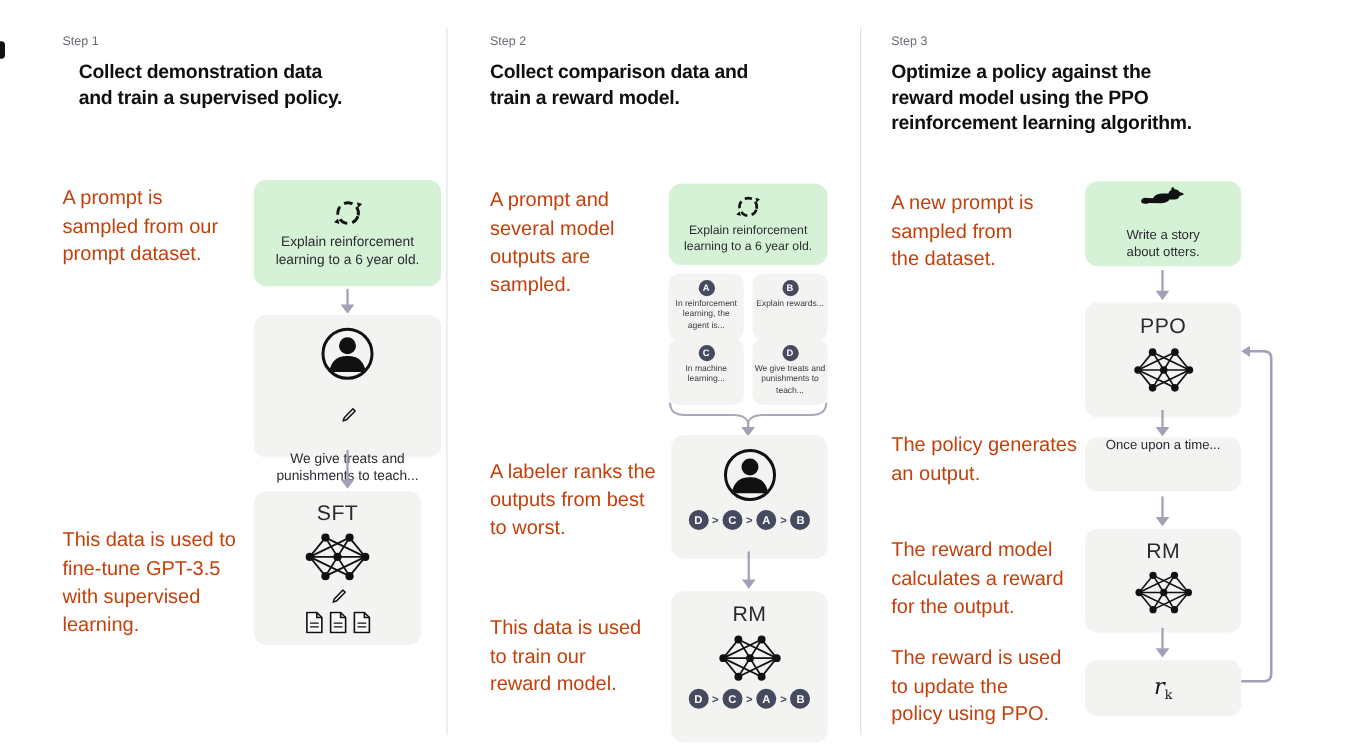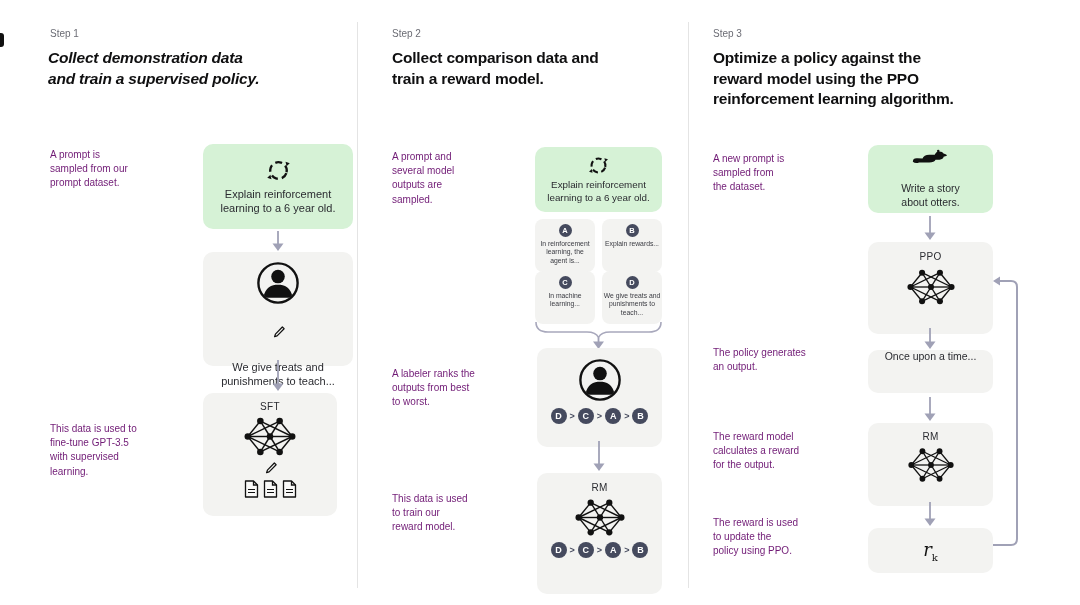--- a/index.html
+++ b/index.html
@@ -3,27 +3,27 @@
 <meta charset="utf-8">
 <style>
   html,body { margin:0; padding:0; background:#ffffff; }
   body { font-family:"Liberation Sans", sans-serif; }
   .canvas { position:relative; width:1080px; height:605px; background:#fff; overflow:hidden; }
 
   .divider { position:absolute; top:22px; height:566px; width:1px; background:#e4e4e4; }
 
   .step-label { position:absolute; font-size:10px; color:#6b6c74; white-space:pre-line; }
   .step-title { position:absolute; font-size:15.5px; font-weight:700; color:#0f0f10; line-height:1.33; letter-spacing:-0.2px; white-space:pre-line; }
-  .cap { position:absolute; font-size:10px; color:#701a75; line-height:1.42; white-space:pre-line; }
+  .cap { position:absolute; font-size:16px; color:#c2410c; line-height:1.42; white-space:pre-line; }
 
   .pbox { position:absolute; background:#d6f2d6; border-radius:10px; display:flex; flex-direction:column; align-items:center; justify-content:center; gap:4px; }
   .mbox { position:absolute; background:#f3f3f1; border-radius:10px; display:flex; flex-direction:column; align-items:center; }
   .boxtext { font-size:11px; color:#2a2b30; line-height:1.3; text-align:center; white-space:pre-line; }
   .boxtext.sm { font-size:10.5px; }
-  .netlabel { font-size:10px; color:#2a2b30; letter-spacing:0.3px; }
+  .netlabel { font-size:17px; color:#2a2b30; letter-spacing:0.3px; }
 
   .mini { position:absolute; background:#f3f3f1; border-radius:8px; display:flex; flex-direction:column; align-items:center; padding-top:5px; }
   .tinytext { font-size:6.8px; color:#3a3b42; line-height:1.25; text-align:center; white-space:pre-line; margin-top:3px; }
 
   .chip { display:inline-flex; width:16px; height:16px; border-radius:50%; background:#454a5e; color:#fff;
           font-size:9px; font-weight:700; align-items:center; justify-content:center; flex:none; }
   .chip.sm { width:13px; height:13px; font-size:7.5px; }
   .rank { display:flex; align-items:center; gap:3px; }
   .sep { color:#454a5e; font-size:9px; font-weight:700; }
 
@@ -37,21 +37,21 @@
 </head>
 <body>
 
 <div class="canvas">
 
   <div class="edge-mark"></div>
   <div class="divider" style="left:357px;"></div>
   <div class="divider" style="left:688px;"></div>
 
   <div class="step-label" style="left:50px; top:28px;">Step 1</div>
-  <div class="step-title" style="left:48px; top:48px; width:240px;font-style:italic;">Collect demonstration data
+  <div class="step-title" style="left:63px; top:48px; width:240px;">Collect demonstration data
 and train a supervised policy.</div>
 
   <div class="cap" style="left:50px; top:148px; width:150px;">A prompt is
 sampled from our
 prompt dataset.</div>
   <div class="cap" style="left:50px; top:422px; width:150px;">This data is used to
 fine-tune GPT-3.5
 with supervised
 learning.</div>
 

